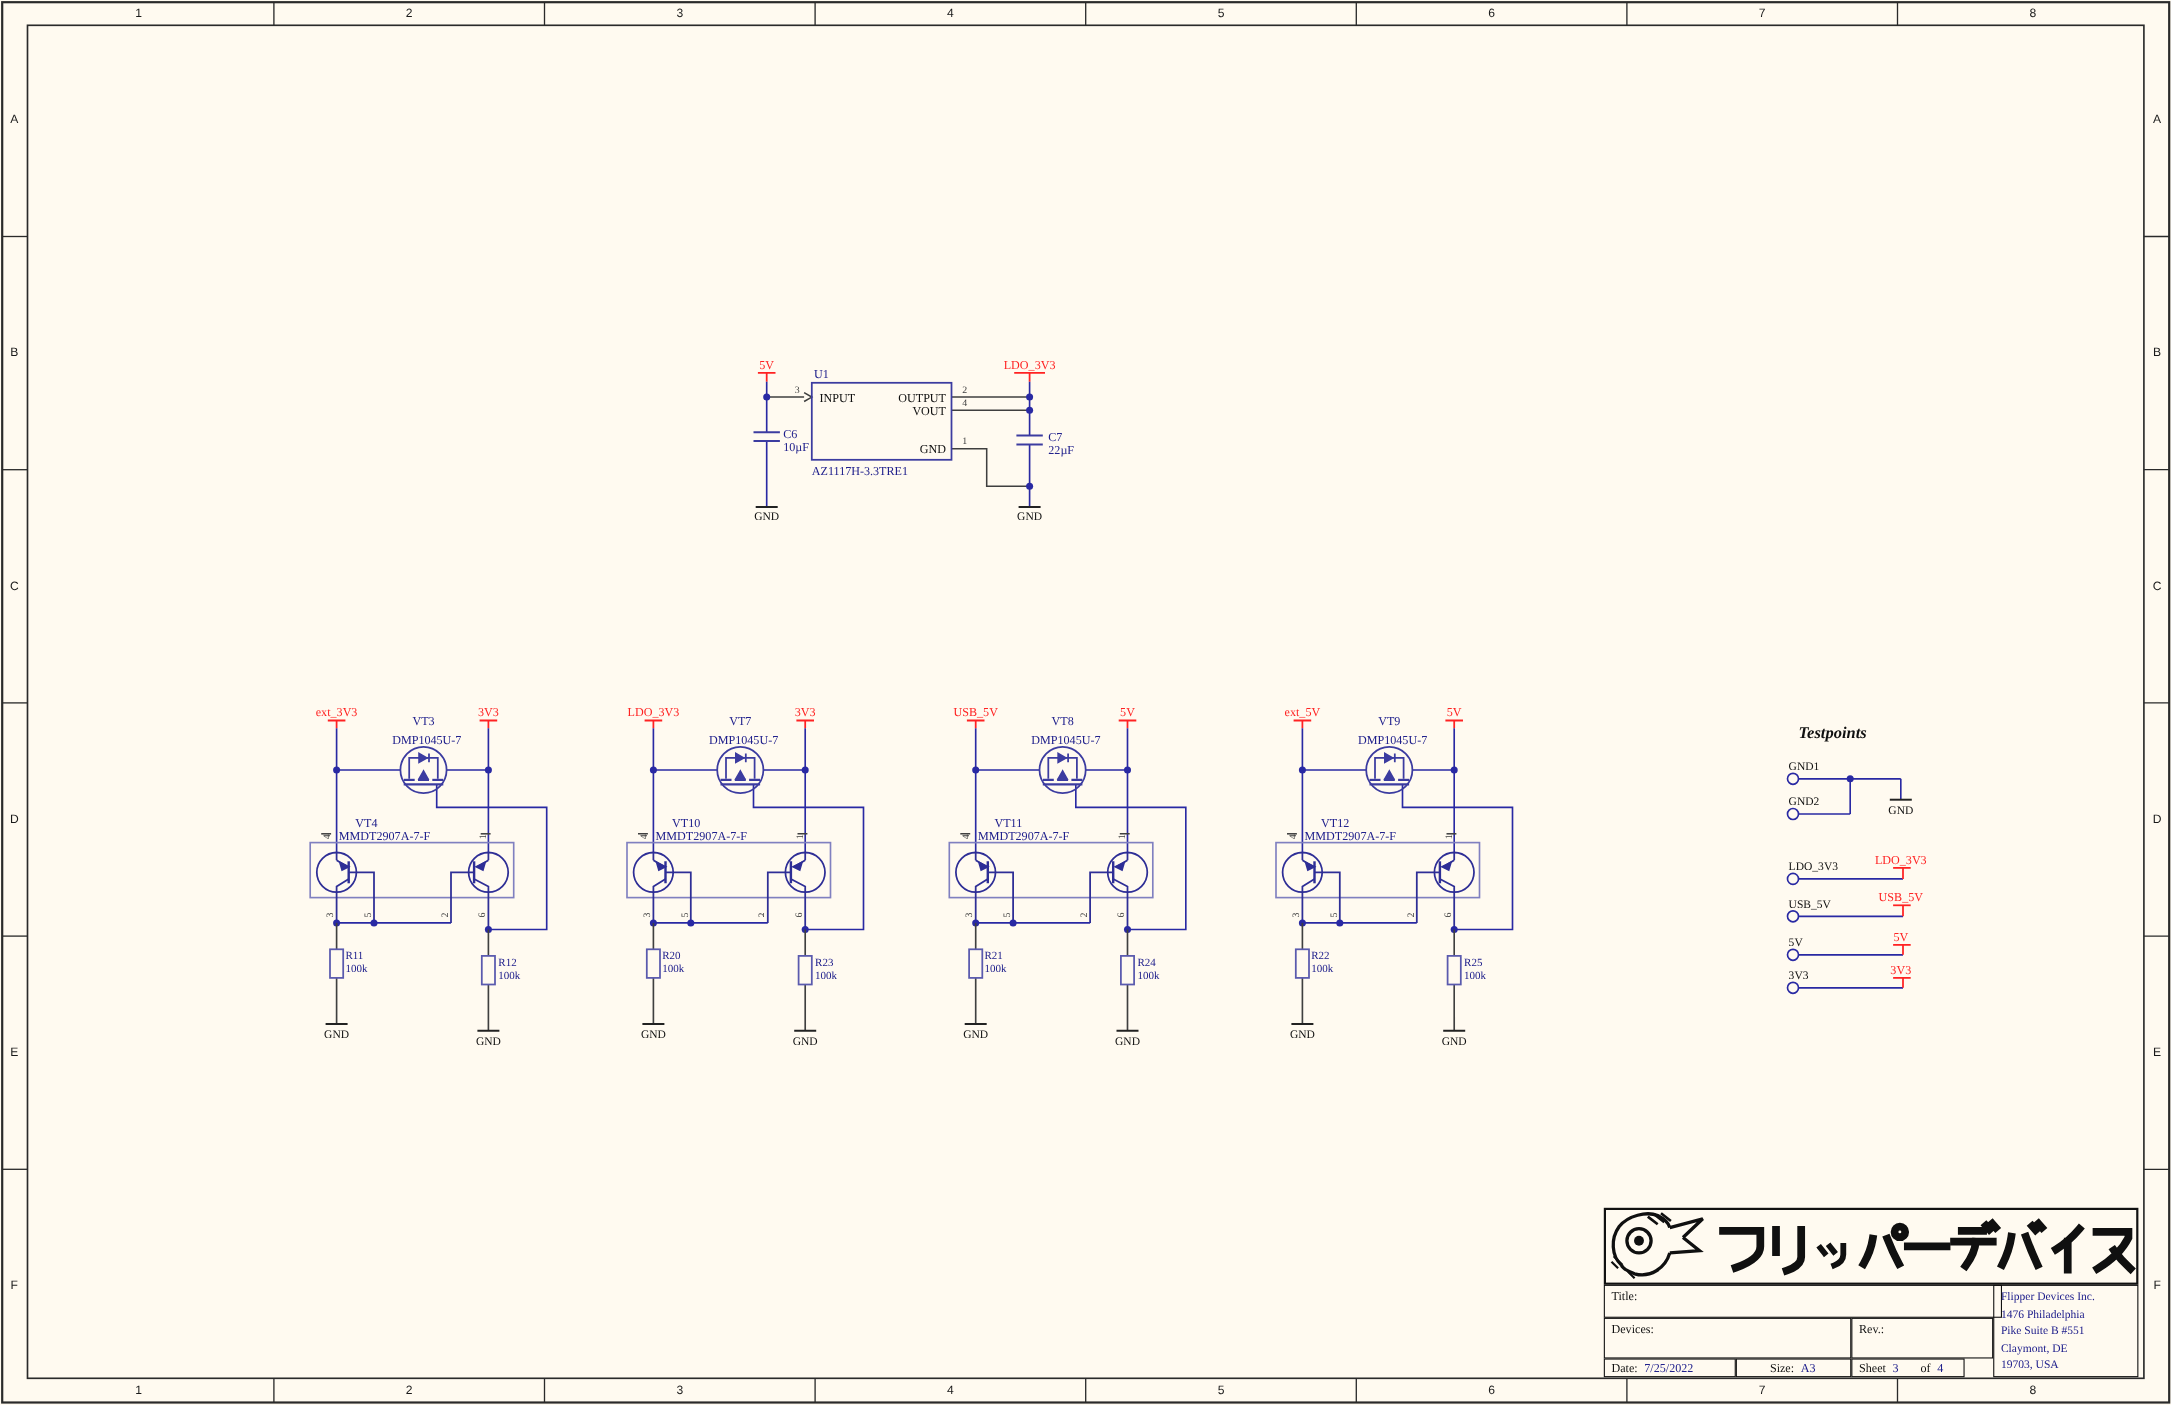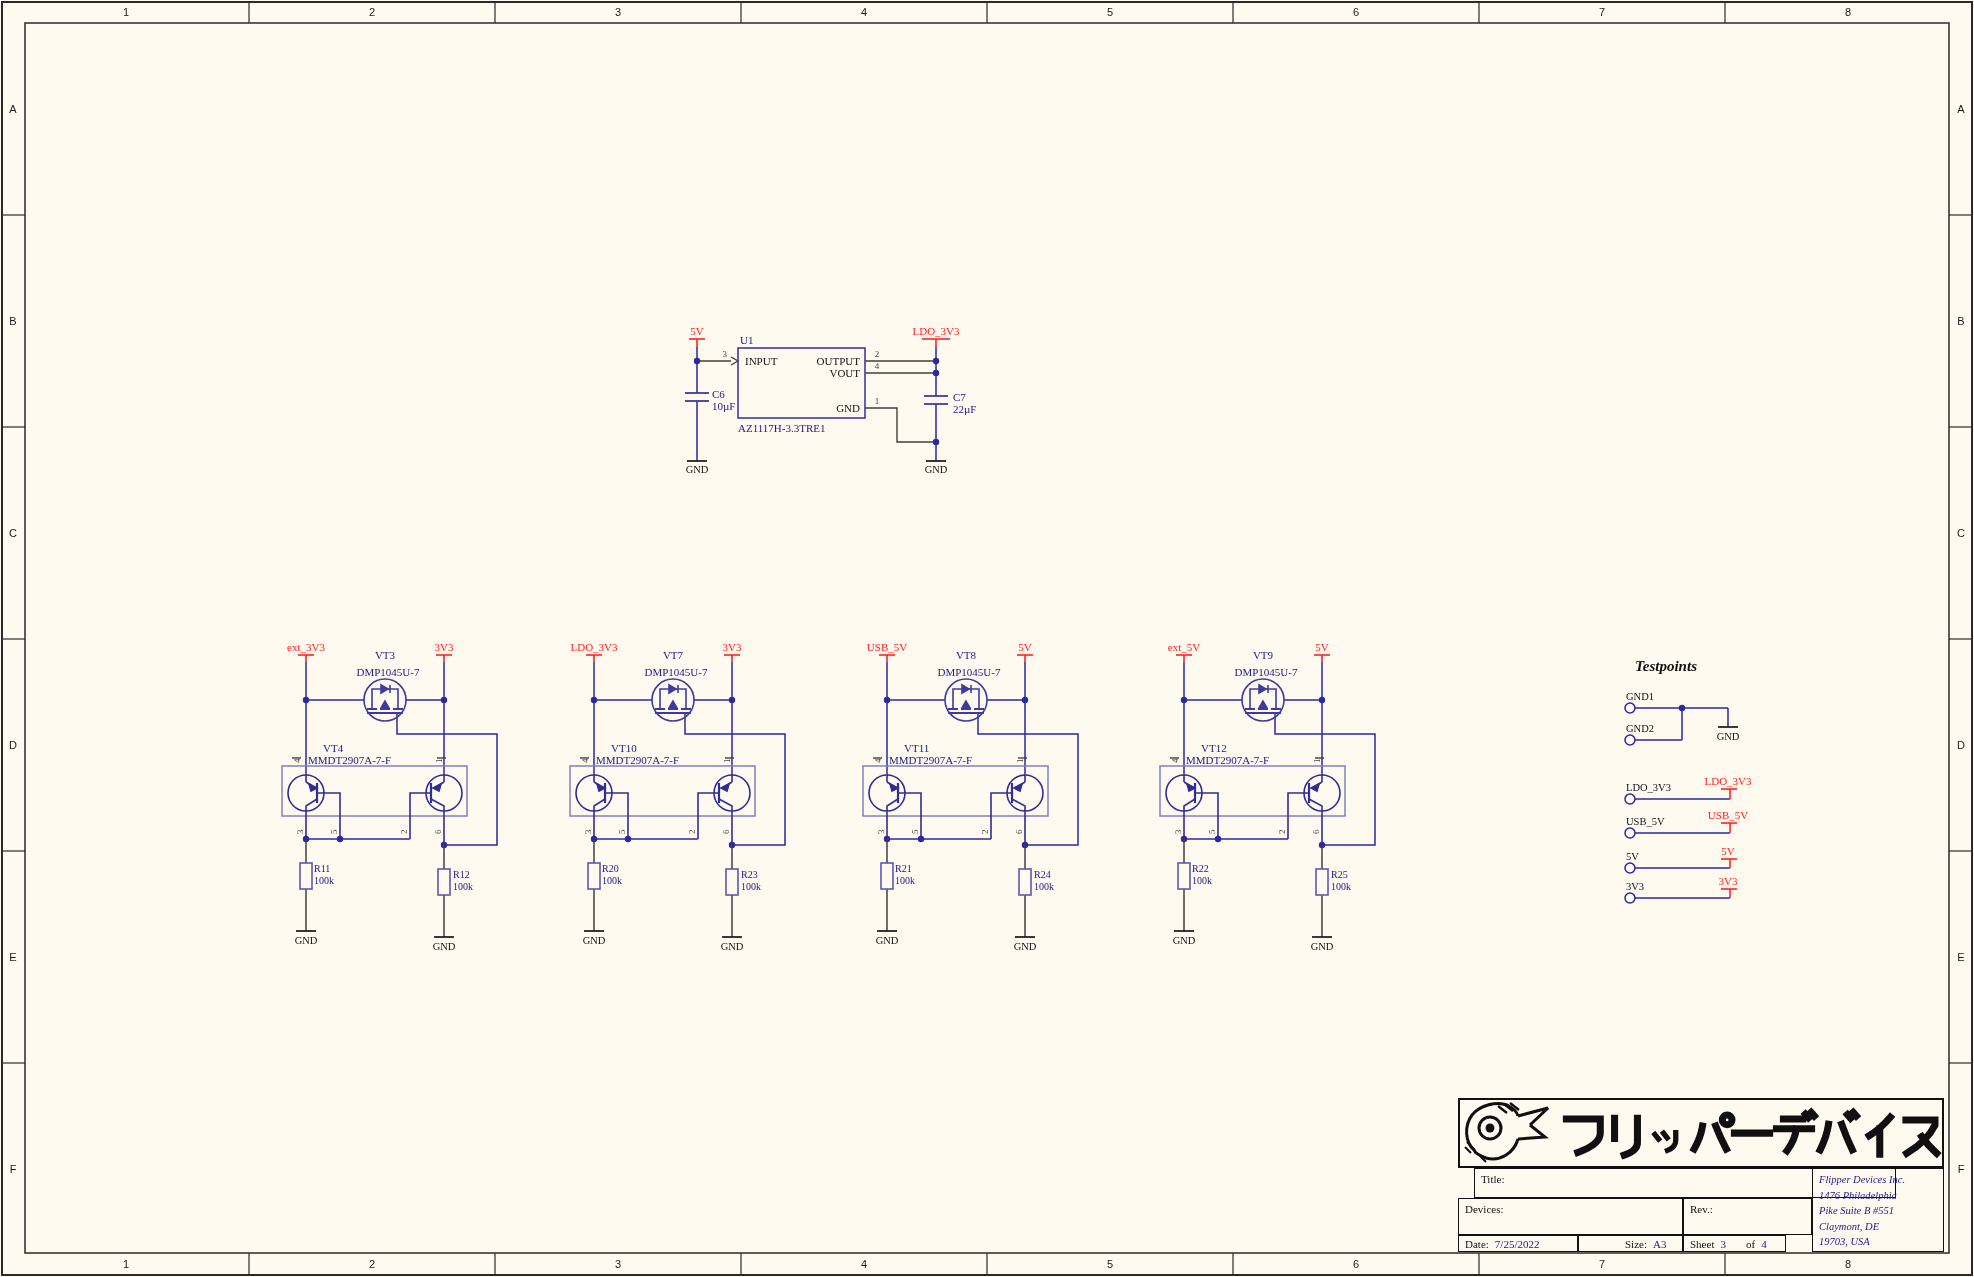--- a/index.html
+++ b/index.html
@@ -21,21 +21,21 @@
     position:absolute;font-family:"Liberation Sans",sans-serif;font-size:11px;
     color:#1a1a1a;transform:translate(-50%,-50%);
   }
   
   .tb{position:absolute;left:1458px;top:1098px;width:486px;height:154px}
   .tb .cell{position:absolute;border:1px solid #111;box-sizing:border-box;
     font-size:11px;color:#111;padding:4px 0 0 6px}
   .tb .logo{position:absolute;left:0;top:0;width:486px;height:70px;
     border:2px solid #111;box-sizing:border-box}
   .tb .val{color:#20208C}
-  .tb .addr{font-style:italic;color:#20208C;font-size:10.5px;line-height:15.5px;padding-top:3px}
+  .tb .addr{color:#20208C;font-size:10.5px;line-height:15.5px;padding-top:3px}
   .sr{position:absolute;width:1px;height:1px;overflow:hidden;opacity:0}
   .row-bottom{display:flex;gap:6px;padding-top:2px !important;font-size:10.5px}
 </style>
 </head>
 <body>
 
 <svg width="0" height="0" class="abs">
   <defs>
     <g id="gnd-sym" stroke="#222" stroke-width="1.8" fill="none">
       <line x1="-10" y1="0" x2="10" y2="0"></line>
@@ -417,35 +417,35 @@
           </g>
         <g transform="translate(396,12) scale(4.4)">
             <path d="M7.8,1.2 Q5.6,3.8 3.0,5.4 M5.4,3.8 V9.6"></path>
           </g>
         <g transform="translate(438,12) scale(4.4)">
             <path d="M1.8,1.8 H8.4 V3.0 Q6.6,6.6 2.0,9.4 M5.4,5.6 Q6.8,7.6 8.8,9.4"></path>
           </g>
       </g>
     </svg>
   </div>
-  <div class="cell" style="left:16px;top:70px;width:422px;height:30px">
+  <div class="cell" style="left:0;top:70px;width:362px;height:30px">
     <span>Title:</span>
   </div>
   <div class="cell" style="left:0;top:100px;width:225px;height:37px">
     <span>Devices:</span>
   </div>
   <div class="cell" style="left:225px;top:100px;width:129px;height:37px">
     <span>Rev.:</span>
   </div>
   <div class="cell row-bottom" style="left:0;top:137px;width:120px;height:17px">
     <span>Date:</span>
     <span class="val">7/25/2022</span>
   </div>
   <div class="cell row-bottom" style="left:120px;top:137px;width:105px;height:17px">
-    <span style="margin-left:40px">Size:</span>
+    <span style="margin-left:24px">Size:</span>
     <span class="val">A3</span>
   </div>
   <div class="cell row-bottom" style="left:225px;top:137px;width:103px;height:17px">
     <span>Sheet</span>
     <span class="val">3</span>
     <span style="margin-left:14px">of</span>
     <span class="val">4</span>
   </div>
   <div class="cell addr" style="left:354px;top:70px;width:132px;height:84px">
     <div>Flipper Devices Inc.</div>

